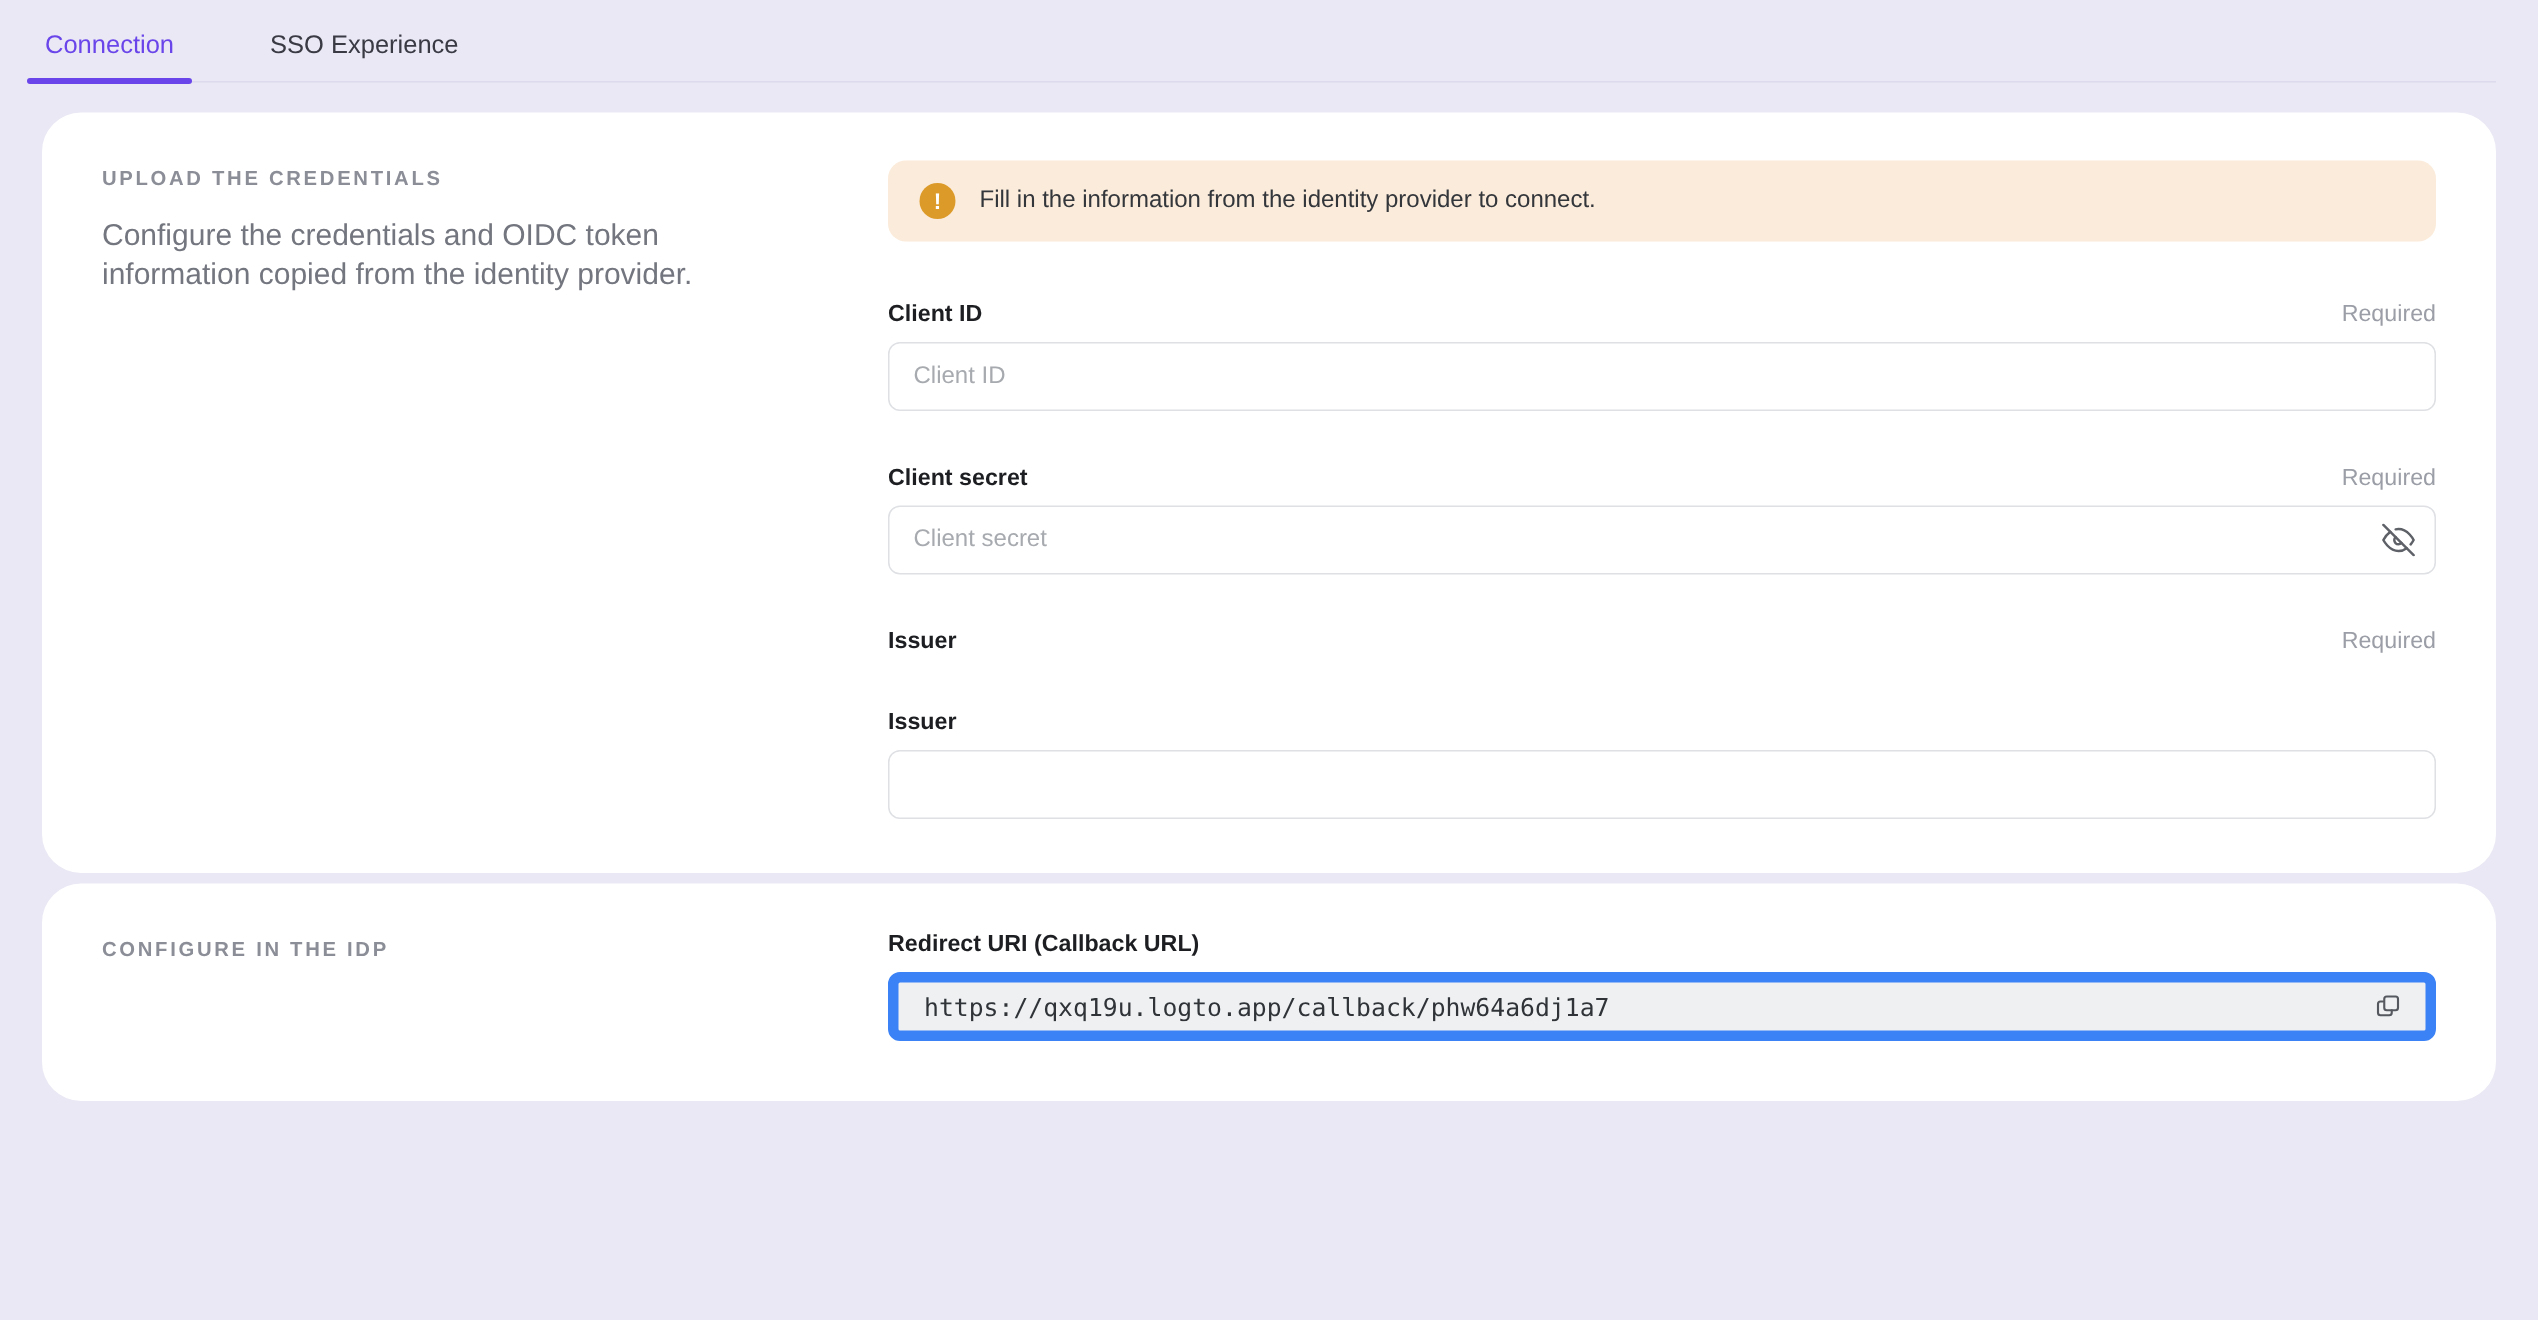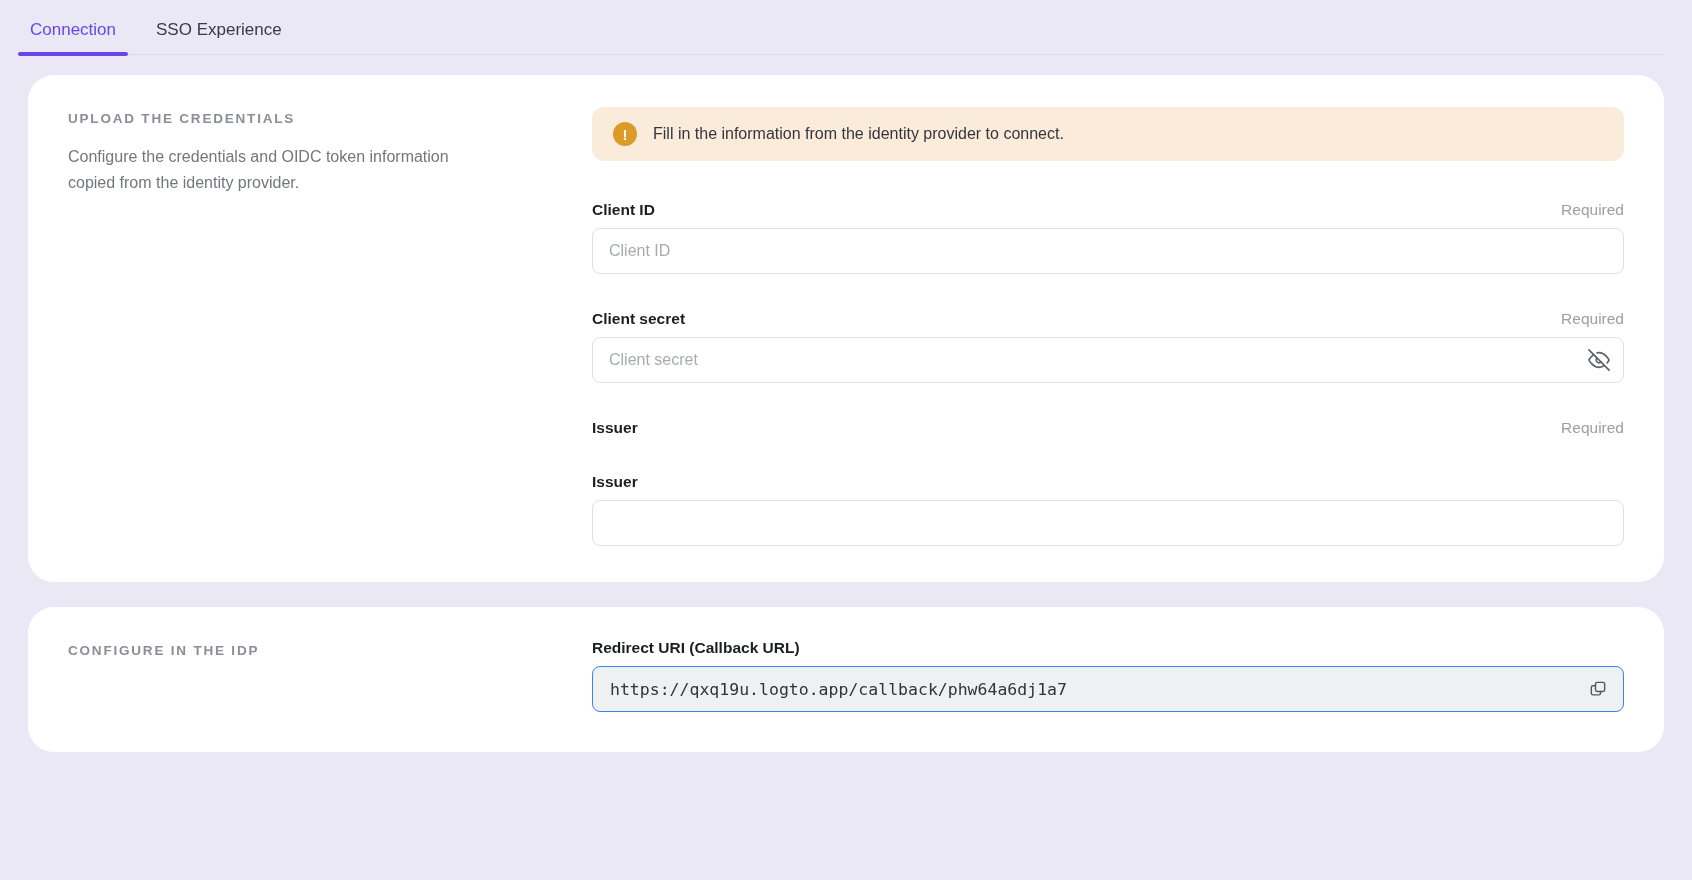--- a/index.html
+++ b/index.html
@@ -8,21 +8,21 @@
   body {
     background: #e9e8f4;
     font-family: "Liberation Sans", sans-serif;
     color: #1c1e21;
     overflow: hidden;
   }
   
   .tabbar {
     margin: 0 28px;
     display: flex;
-    gap: 36px;
+    gap: 60px;
     border-bottom: 1px solid #dcdaec;
     height: 55px;
     align-items: stretch;
   }
   .tab {
     position: relative;
     display: flex;
     align-items: center;
     padding: 6px 2px 0;
     font-size: 17px;
@@ -41,36 +41,36 @@
     background: #6a46ea;
   }
   
   .card {
     margin: 20px 28px 0;
     background: #ffffff;
     border-radius: 26px;
     padding: 32px 40px 36px;
     display: flex;
   }
-  .card.second { margin-top: 25px; padding-bottom: 40px; }
+  .card.second { margin-top: 7px; padding-bottom: 40px; }
   .col-left {
     width: 524px;
     flex: 0 0 524px;
     padding-right: 70px;
   }
   .col-right { flex: 1; min-width: 0; }
   .section-heading {
     font-size: 13.5px;
     font-weight: 700;
     letter-spacing: 1.8px;
     color: #8b8d97;
     margin: 4px 0 18px;
   }
   .section-desc {
-    font-size: 16px;
+    font-size: 20px;
     line-height: 26px;
     color: #74767f;
     max-width: 412px;
   }
   .card.second .section-desc { max-width: 452px; }
   
   .alert {
     display: flex;
     align-items: center;
     gap: 16px;
@@ -136,21 +136,21 @@
     color: #5e6167;
     cursor: pointer;
     border-radius: 6px;
   }
   
   .copy-field {
     display: flex;
     align-items: center;
     height: 46px;
     background: #eef0f2;
-    border: 1px solid #3b82f6;
+    border: 7px solid #3b82f6;
     border-radius: 8px;
     padding: 0 7px 0 17px;
   }
   .copy-value {
     flex: 1;
     font-family: "DejaVu Sans Mono", monospace;
     font-size: 16.5px;
     color: #303438;
     white-space: nowrap;
     overflow: hidden;

